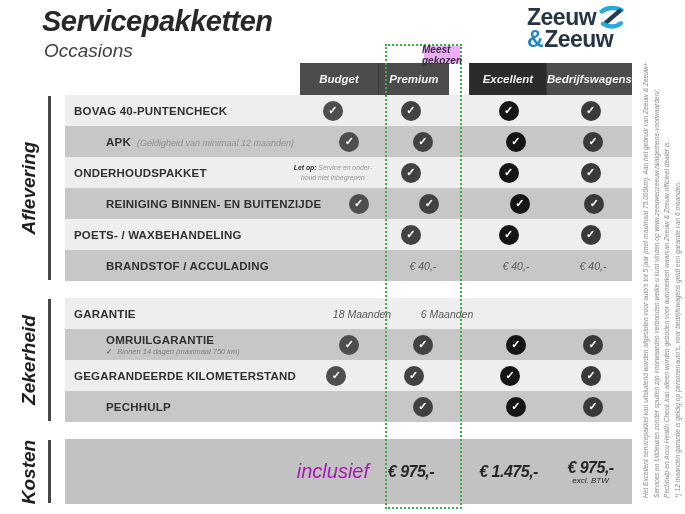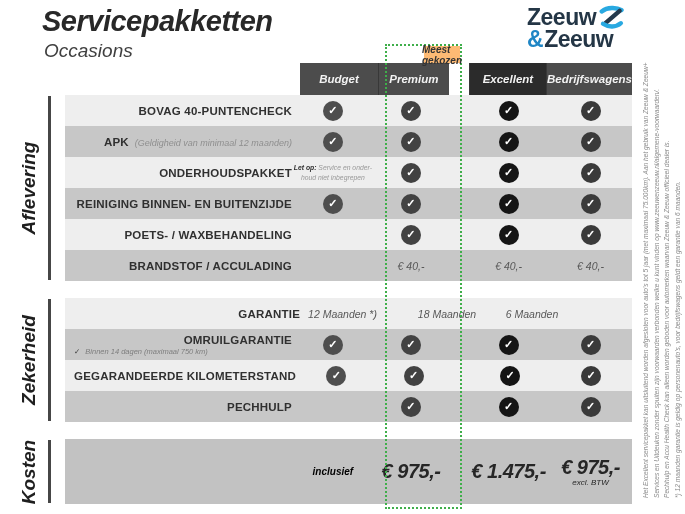--- a/index.html
+++ b/index.html
@@ -24,46 +24,46 @@
   .hcell.hdark { background:#2b2b2b; }
   .c0 { width:85px; } .c1 { width:77px; } .c2 { width:84px;margin-left:20px; } .c3 { width:86px; }
 
   .section { position:relative; }
   .section + .section { margin-top:17px; }
   .section-bar { position:absolute; left:-17px; top:1px; bottom:1px; width:2.5px; background:#464646; }
   .section-label { position:absolute; top:50%; left:-36px; transform:translate(-50%,-50%) rotate(-90deg); white-space:nowrap; font-style:italic; font-size:19px; font-weight:600; color:#1f1f1f; }
 
   .row { display:flex; align-items:center; height:31px; }
   .row.light { background:#eeeeee; }
-  .row.dark  { background:#c7c7c7; }
+  .row.dark  { background:#c7c7c7;padding-left:32px; }
   .row.kosten { height:65px; background:#c2c2c2; }
 
   .label-cell { width:235px; padding-left:9px; display:flex; flex-direction:column; justify-content:center; }
-  .label-line { display:flex; align-items:baseline;justify-content:flex-end; }
+  .label-line { display:flex; align-items:baseline; }
   .row-label { font-size:11.5px; font-weight:700; color:#303030; letter-spacing:0.2px; white-space:nowrap; }
   .inline-note { font-size:9px; font-style:italic; color:#8f8f8f; margin-left:6px; white-space:nowrap; }
   .sub-note { font-size:7.5px; font-style:italic; color:#7d7d7d; margin-top:1px; display:flex; align-items:center; }
   .sub-note .mini-check { font-style:normal; color:#3a3a3a; margin-right:5px; font-size:7.5px; }
 
   .cell { display:flex; align-items:center; justify-content:center; flex-direction:column; height:100%; }
   .check { width:20px; height:20px; border-radius:50%; background:#4a4a4a; color:#fff; display:flex; align-items:center; justify-content:center; font-size:11px; font-weight:700; }
   .cell.c0 .check { background:#4e4e4e; }
   .cell.c1 .check { background:#424242; }
   .cell.c2 .check { background:#151515; }
   .cell.c3 .check { background:#3a3a3a; }
   .cell-text { font-size:10.5px; font-style:italic; color:#585858; }
   .note { width:80px; font-size:6.8px; line-height:1.35; font-style:italic; color:#999; text-align:center; }
   .note b { color:#2d2d2d; font-style:italic; }
-  .price-label { font-size:10px; font-weight:700; font-style:italic; color:#000000; }
-  .price { font-size:20px; font-weight:800; font-style:italic; color:#262626; letter-spacing:-0.5px; }
+  .price-label { font-size:20px; font-weight:400; font-style:italic; color:#a21caf; }
+  .price { font-size:16px; font-weight:800; font-style:italic; color:#262626; letter-spacing:-0.5px; }
   .price-sub { font-size:8px; font-weight:400; font-style:italic; color:#262626; margin-top:-1px; }
 
   
   .featured-overlay { position:absolute; left:320px; width:77px; top:-19px; bottom:-5px; border:2px dotted #3fae4a; pointer-events:none; }
-  .featured-badge { position:absolute; top:0; left:0; right:0; height:17px; background:#fdba74; display:flex; align-items:center; justify-content:center; font-size:10px; font-weight:700; font-style:italic; color:#333;margin-left:37px; }
+  .featured-badge { position:absolute; top:0; left:0; right:0; height:17px; background:#f0abfc; display:flex; align-items:center; justify-content:center; font-size:10px; font-weight:700; font-style:italic; color:#333;margin-left:37px; }
 
   
   .disclaimer { position:absolute; top:262px; left:662px; width:472px; transform:translate(-50%,-50%) rotate(-90deg); font-size:6.6px; font-style:italic; color:#8c8c8c; line-height:1.6; }
   .disclaimer div { white-space:nowrap; }
 </style>
 </head>
 <body>
 
 <div class="canvas">
 
@@ -210,23 +210,20 @@
         </div>
         <div class="section">
           <div class="section-bar"></div>
           <div class="section-label">Zekerheid</div>
           <div class="row light">
             <div class="label-cell">
               <div class="label-line">
                 <span class="row-label">GARANTIE</span>
               </div>
             </div>
-            <div class="cell c0">
-              <span class="cell-text">12 Maanden *)</span>
-            </div>
             <div class="cell c2">
               <span class="cell-text">18 Maanden</span>
             </div>
             <div class="cell c3">
               <span class="cell-text">6 Maanden</span>
             </div>
           </div>
           <div class="row dark">
             <div class="label-cell">
               <div class="label-line">

